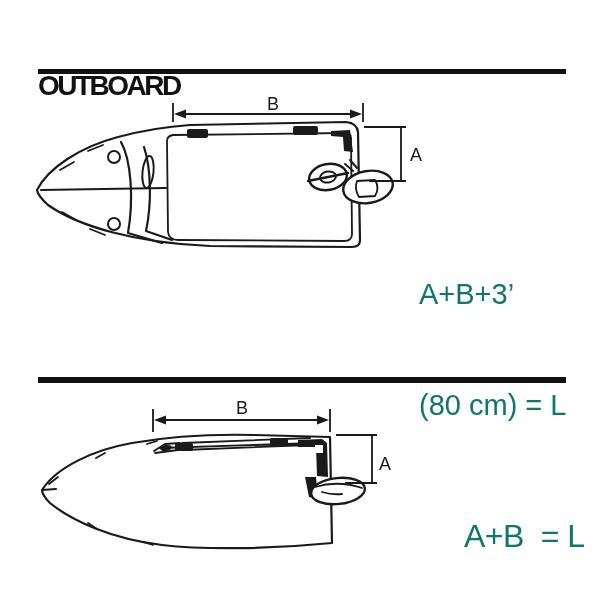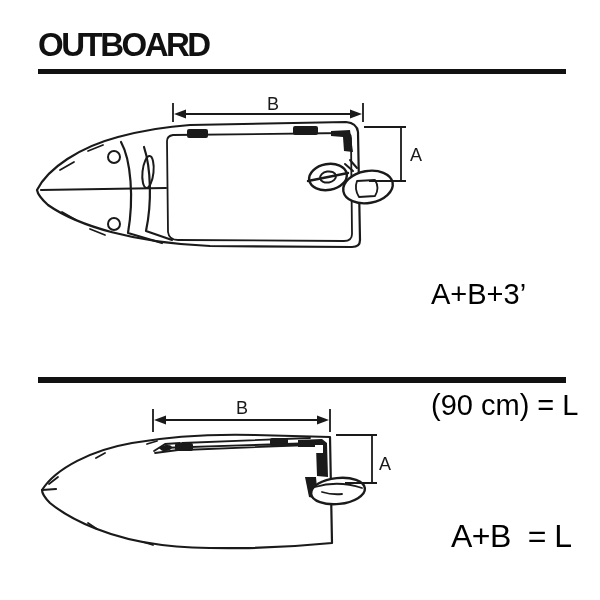--- a/index.html
+++ b/index.html
@@ -1,27 +1,27 @@
 <!DOCTYPE html>
 <html><head>
 <meta charset="utf-8">
 <style>
   html,body{margin:0;padding:0;background:#fff;}
   .stage{
     position:relative;width:600px;height:600px;background:#ffffff;overflow:hidden;
     font-family:"Liberation Sans", sans-serif;color:#111;
   }
   .title{
-    position:absolute;left:38px;font-weight:700;font-size:33px;line-height:1.1;
-    letter-spacing:-2.5px;color:#111;white-space:nowrap;
+    position:absolute;left:38px;font-weight:700;font-size:28px;line-height:1.1;
+    letter-spacing:-2.5px;color:#111;white-space:nowrap;margin-top:44px;
   }
   .rule{position:absolute;left:38px;width:528px;background:#111;}
   .formula{
-    position:absolute;font-size:29px;line-height:37px;color:#000000;
-    letter-spacing:0px;white-space:pre;margin-left:12px;
+    position:absolute;font-size:29px;line-height:37px;color:#0f766e;
+    letter-spacing:0px;white-space:pre;
   }
   .formula2{font-size:32px;letter-spacing:-0.5px;}
   .diagram{position:absolute;left:0;width:600px;}
   svg text{
     font-family:"Liberation Sans", sans-serif;font-size:18px;fill:#1a1a1a;
     stroke:none;font-weight:400;
   }
 </style>
 </head>
 <body>
@@ -79,21 +79,21 @@
     </g>
 
     <g stroke="#1a1a1a" stroke-width="1.8">
       <path fill="none" d="M364,127 L406,127 M401,127 L401,181 M369,181 L406,181"></path>
       <text x="410" y="161">A</text>
     </g>
   </svg>
 
   <div class="formula" style="left:419px;top:202px;">
     <div>A+B+3’</div>
-    <div>(90 cm) = L</div>
+    <div>(80 cm) = L</div>
   </div>
 
   <div class="rule" style="top:377px;height:6px;"></div>
 
   <svg class="diagram" style="top:395px;height:180px;" viewBox="0 395 600 180">
 
     <g fill="none" stroke="#1a1a1a" stroke-width="2.2" stroke-linecap="round" stroke-linejoin="round">
 
       <path fill="#ffffff" d="M42,490 C56,468 92,450 132,443 C172,436 215,434 255,435 L330,437
                L332,543 C272,549 205,550 162,545 C112,539 72,521 50,503
@@ -129,15 +129,15 @@
       <polygon points="329,420 317,415.5 317,424.5" fill="#1a1a1a" stroke="none"></polygon>
       <text x="242" y="414" text-anchor="middle">B</text>
     </g>
 
     <g stroke="#1a1a1a" stroke-width="1.8">
       <path fill="none" d="M336,435 L377,435 M372,435 L372,483 M345,483 L377,483"></path>
       <text x="379" y="470">A</text>
     </g>
   </svg>
 
-  <div class="formula formula2" style="left:439px;top:518px;text-align:center;">A+B  = L</div>
+  <div class="formula formula2" style="left:464px;top:518px;text-align:center;">A+B  = L</div>
 
 </div>
 
 </body></html>

